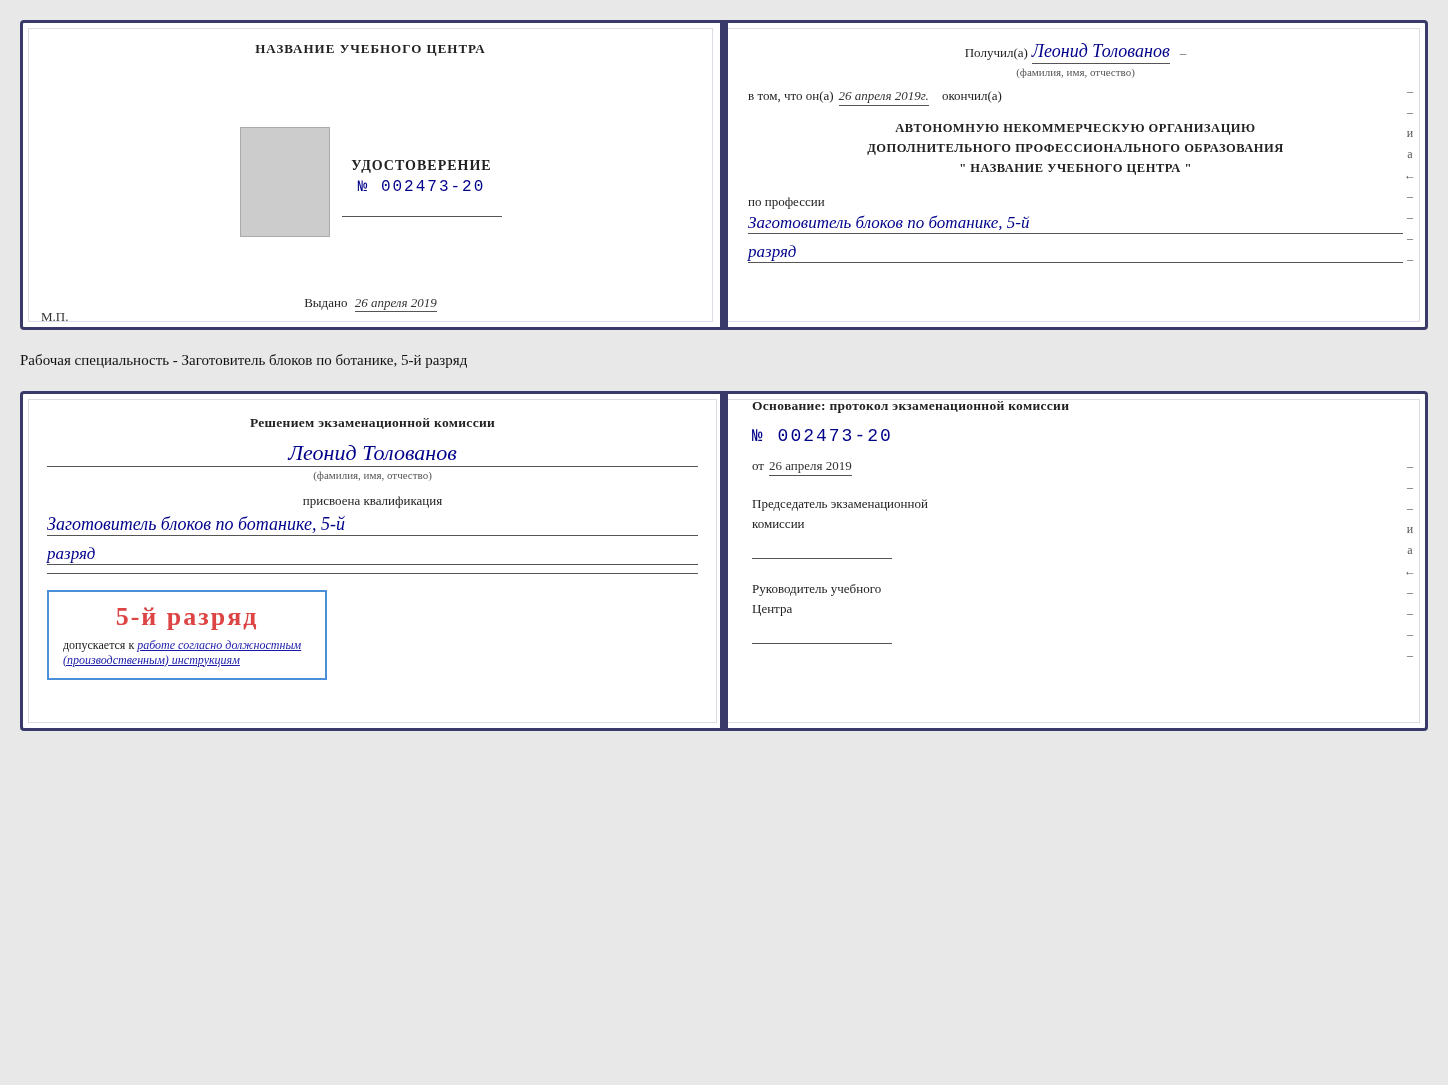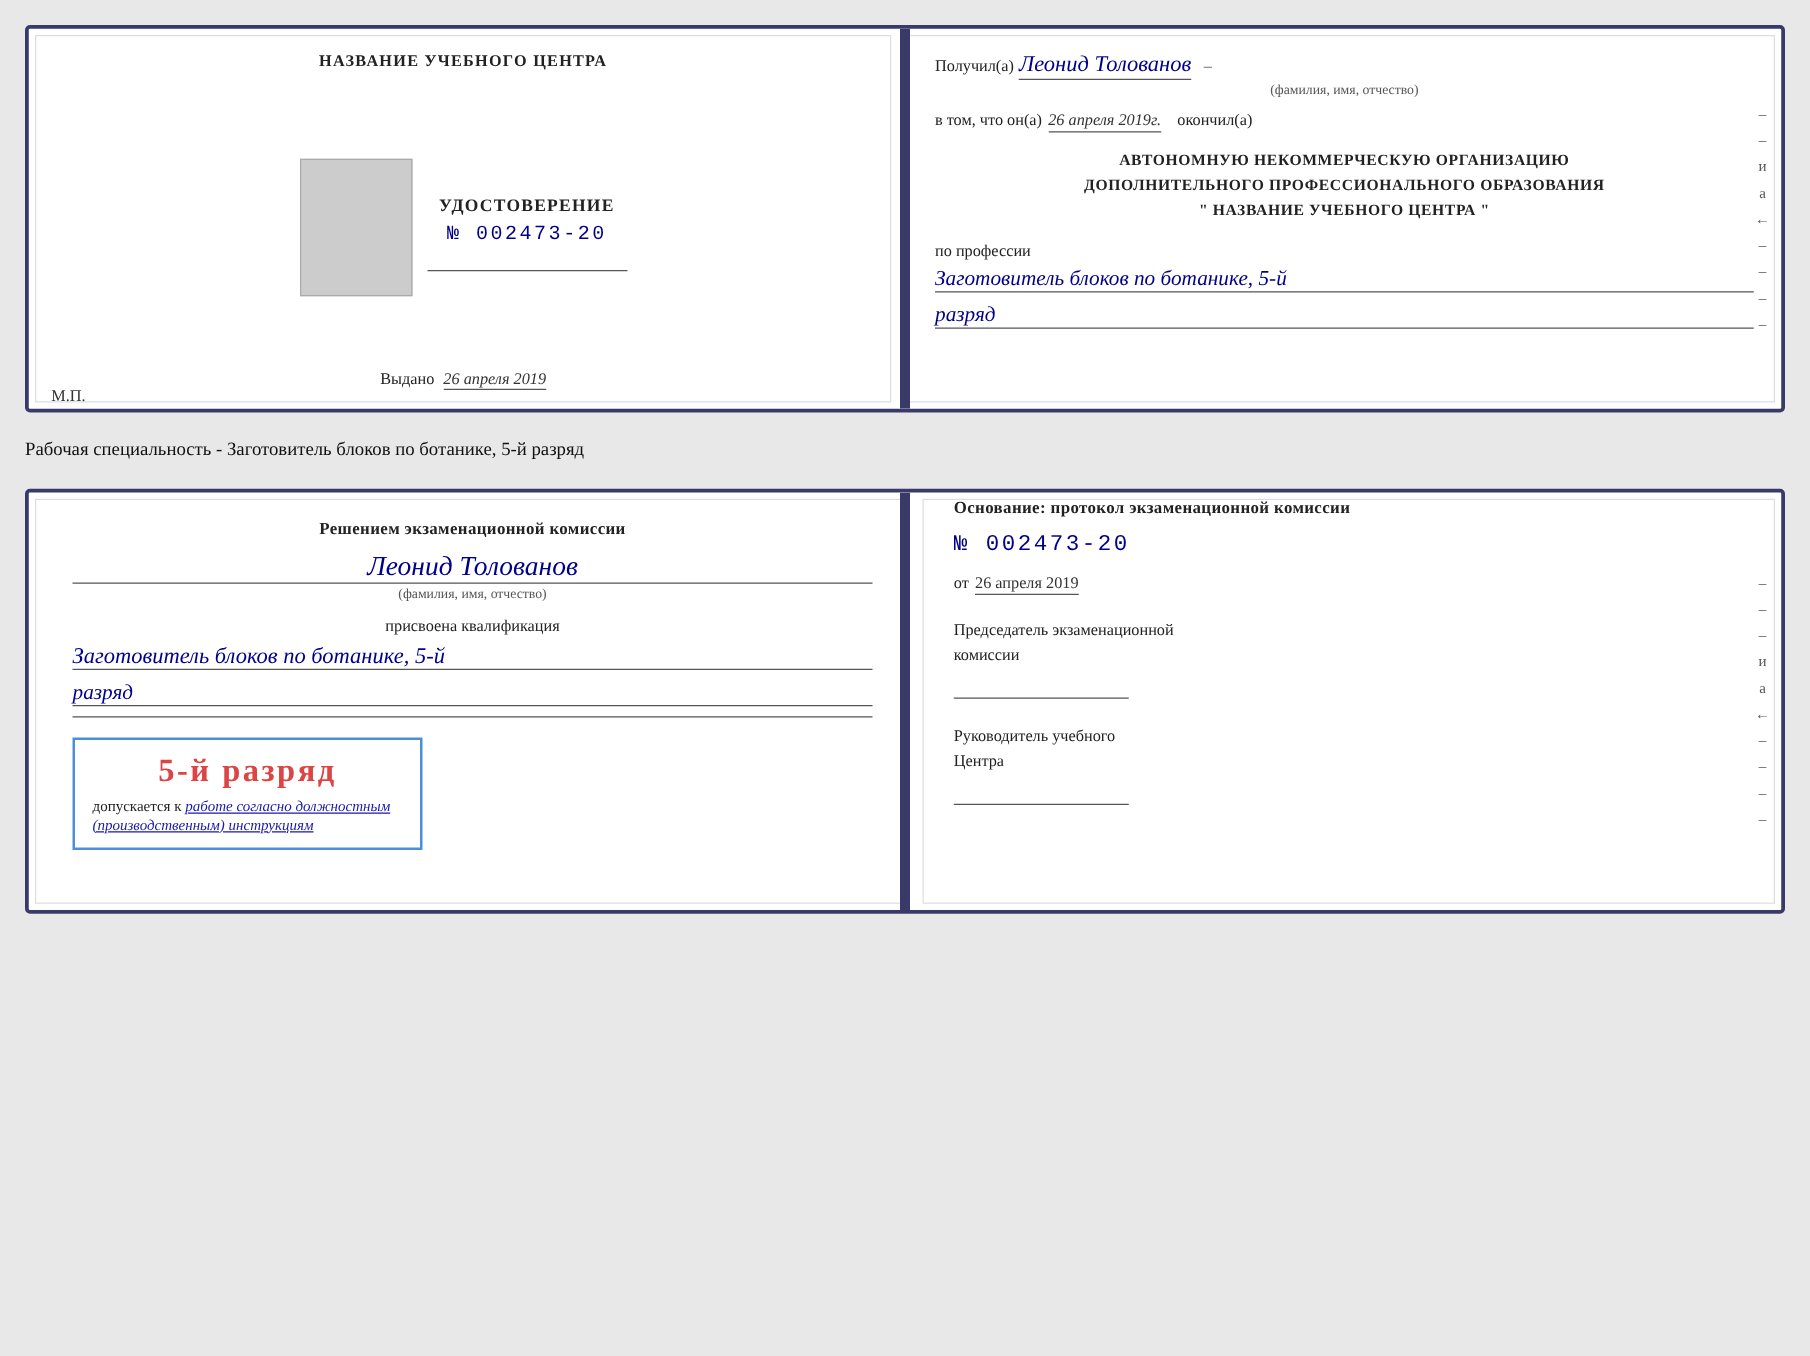--- a/index.html
+++ b/index.html
@@ -126,20 +126,21 @@
       padding: 18px 22px 14px 30px;
     }
 
     .poluchil-line {
       font-size: 13px;
       color: #222;
       display: flex;
       align-items: baseline;
       gap: 4px;
       margin-bottom: 2px;
+      justify-content: center;
     }
 
     .poluchil-name {
       font-size: 18px;
       font-style: italic;
       color: #00008b;
       font-family: 'Segoe Script', cursive, serif;
       border-bottom: 1px solid #555;
       padding-bottom: 1px;
     }
@@ -221,21 +222,21 @@
       color: #111;
       padding: 4px 0;
     }
 
     
     .bottom-card {
       min-height: 340px;
     }
 
     .bottom-left {
-      padding: 18px 35px 16px;
+      padding: 18px 24px 16px;
     }
 
     .resheniem-line {
       font-size: 13.5px;
       color: #222;
       text-align: center;
       line-height: 1.6;
       font-weight: bold;
       letter-spacing: 0.3px;
     }

